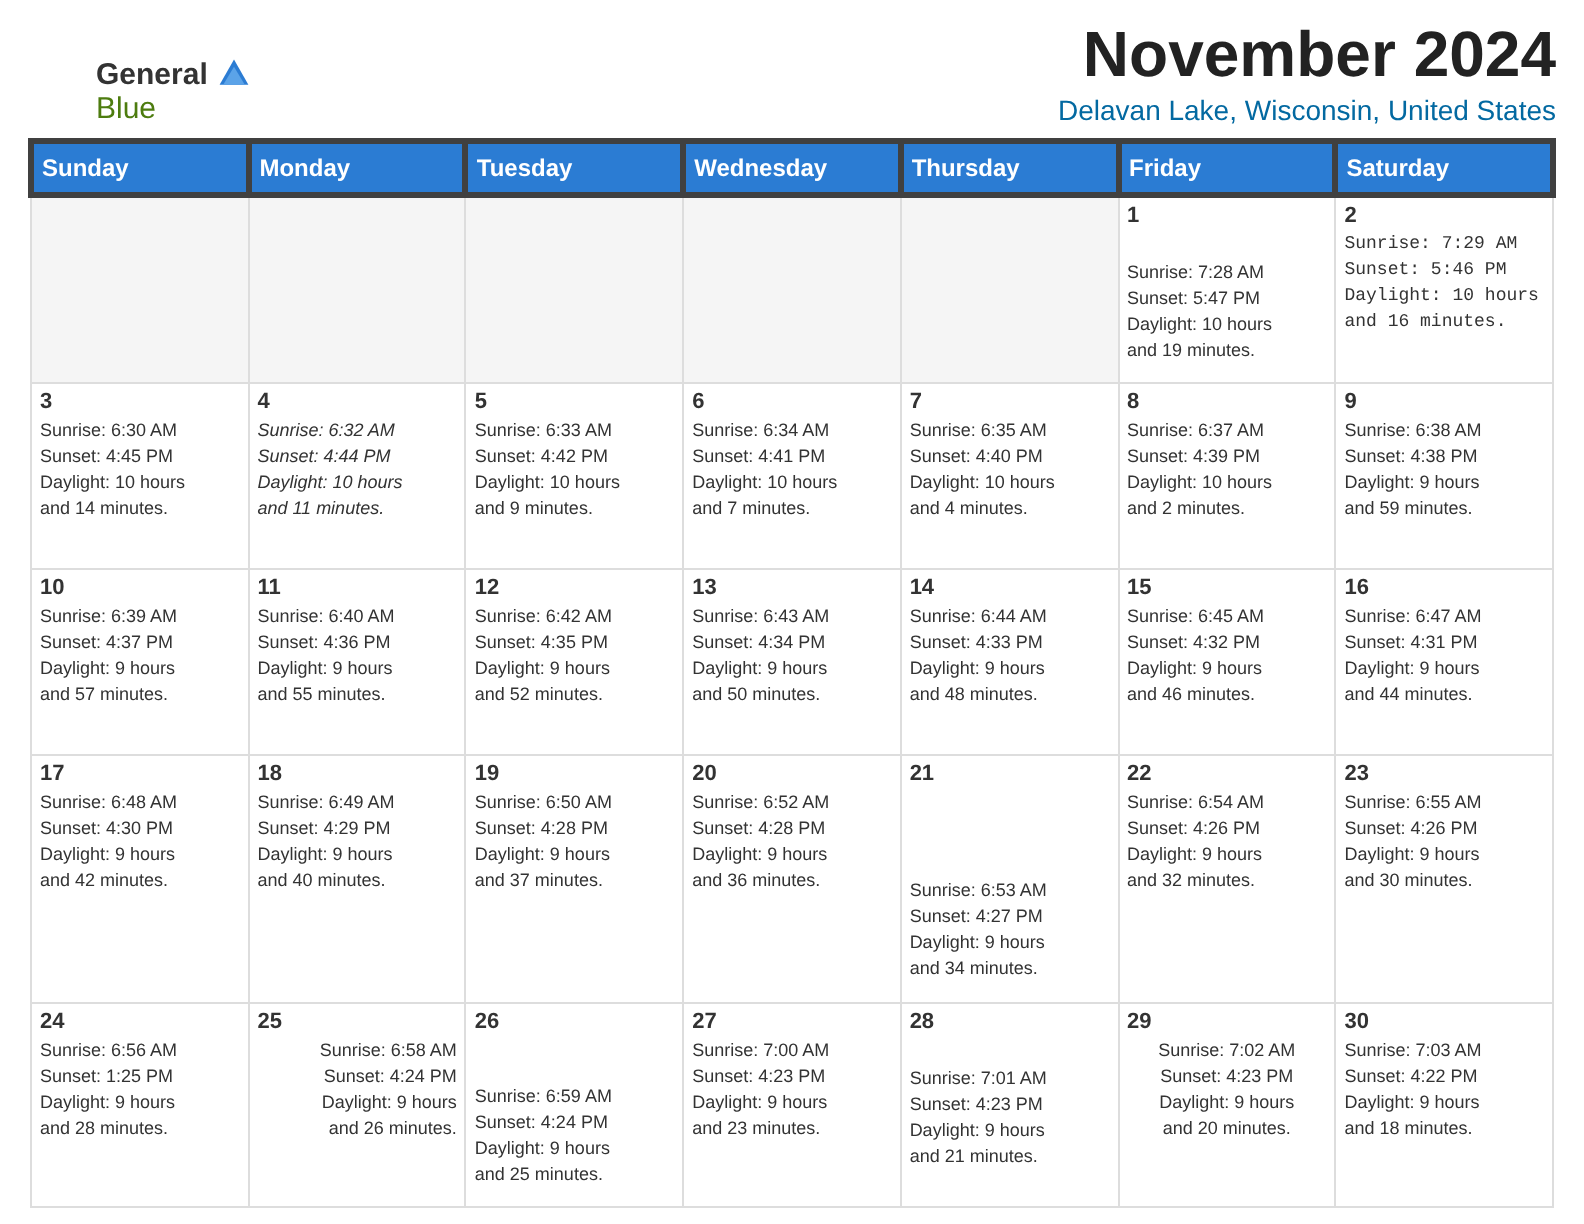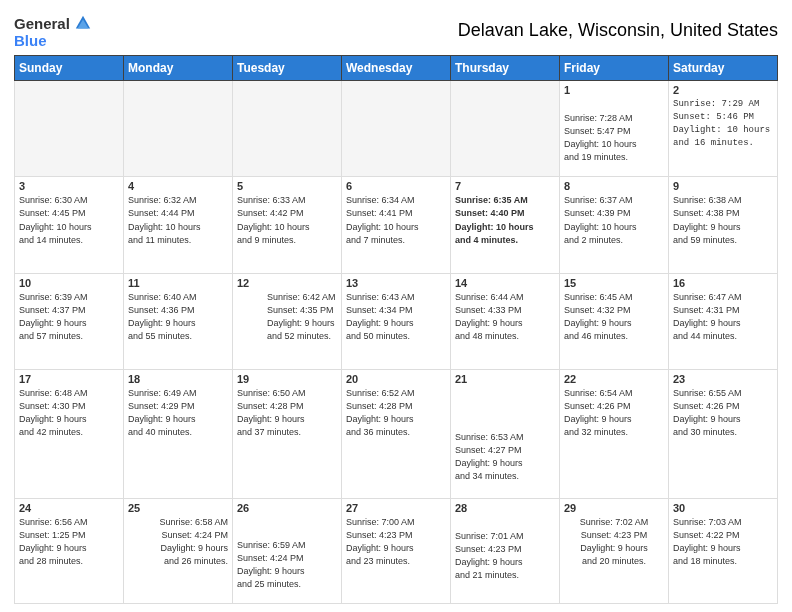--- a/index.html
+++ b/index.html
@@ -13,77 +13,78 @@
     .page {
       width: 792px;
       height: 612px;
       padding: 10px 14px 8px 14px;
       display: flex;
       flex-direction: column;
     }
     .header {
       display: flex;
       justify-content: space-between;
-      align-items: center;
+      align-items: flex-end;
       margin-bottom: 6px;
+      margin-left: 34px;
     }
     .logo {
       display: flex;
       flex-direction: column;
       align-items: flex-start;
       margin-top: 4px;
     }
     .logo-text {
       display: flex;
       align-items: center;
       gap: 2px;
     }
     .logo-general {
       font-size: 15px;
       font-weight: bold;
       color: #333;
     }
     .logo-blue {
       font-size: 15px;
-      font-weight: bold;
-      color: #3b82f6;
+      font-weight: normal;
+      color: #4d7c0f;
     }
     .logo-icon {
       width: 18px;
       height: 18px;
       margin-left: 2px;
     }
     .title-block {
       text-align: right;
     }
     .month-title {
       font-size: 32px;
       font-weight: bold;
       color: #222;
       line-height: 1.1;
     }
     .location {
-      font-size: 18px;
-      color: #000000;
+      font-size: 14px;
+      color: #0369a1;
       margin-top: 2px;
     }
     .calendar {
       flex: 1;
       border-collapse: collapse;
       width: 100%;
       table-layout: fixed;
     }
     .calendar thead th {
       background: #2b7cd3;
       color: #fff;
       font-size: 12px;
       font-weight: bold;
       padding: 5px 4px;
       text-align: left;
-      border: 1px solid #404040;
+      border: 3px solid #404040;
     }
     .calendar tbody tr {
       border-bottom: 1px solid #ccc;
     }
     .calendar tbody td {
       vertical-align: top;
       border: 1px solid #ddd;
       padding: 3px 4px;
       font-size: 9.5px;
       color: #333;
@@ -114,20 +115,21 @@
       <div class="logo-text">
         <span class="logo-general">General</span>
         <svg class="logo-icon" viewBox="0 0 20 20" xmlns="http://www.w3.org/2000/svg">
           <polygon points="10,2 18,16 2,16" fill="#2b7cd3"></polygon>
           <polygon points="10,6 16,16 4,16" fill="#5ba3e8"></polygon>
         </svg>
       </div>
       <span class="logo-blue">Blue</span>
     </div>
     <div class="title-block">
+      <div class="month-title">November 2024</div>
       <div class="location">Delavan Lake, Wisconsin, United States</div>
     </div>
   </div>
 
   <table class="calendar">
     <thead>
       <tr>
         <th>Sunday</th>
         <th>Monday</th>
         <th>Tuesday</th>
@@ -162,42 +164,42 @@
         <tr>
           <td>
             <span class="day-number">3</span>
             <div class="day-info" style="white-space: pre-line;">Sunrise: 6:30 AM
 Sunset: 4:45 PM
 Daylight: 10 hours
 and 14 minutes.</div>
           </td>
           <td>
             <span class="day-number">4</span>
-            <div class="day-info" style="white-space: pre-line;">Sunrise: 6:32 AM
+            <div class="day-info" style="white-space: pre-line; font-style: italic;">Sunrise: 6:32 AM
 Sunset: 4:44 PM
 Daylight: 10 hours
 and 11 minutes.</div>
           </td>
           <td>
             <span class="day-number">5</span>
             <div class="day-info" style="white-space: pre-line;">Sunrise: 6:33 AM
 Sunset: 4:42 PM
 Daylight: 10 hours
 and 9 minutes.</div>
           </td>
           <td>
             <span class="day-number">6</span>
             <div class="day-info" style="white-space: pre-line;">Sunrise: 6:34 AM
 Sunset: 4:41 PM
 Daylight: 10 hours
 and 7 minutes.</div>
           </td>
           <td>
             <span class="day-number">7</span>
-            <div class="day-info" style="white-space: pre-line; font-weight: bold;">Sunrise: 6:35 AM
+            <div class="day-info" style="white-space: pre-line;">Sunrise: 6:35 AM
 Sunset: 4:40 PM
 Daylight: 10 hours
 and 4 minutes.</div>
           </td>
           <td>
             <span class="day-number">8</span>
             <div class="day-info" style="white-space: pre-line;">Sunrise: 6:37 AM
 Sunset: 4:39 PM
 Daylight: 10 hours
 and 2 minutes.</div>
@@ -220,21 +222,21 @@
           </td>
           <td>
             <span class="day-number">11</span>
             <div class="day-info" style="white-space: pre-line;">Sunrise: 6:40 AM
 Sunset: 4:36 PM
 Daylight: 9 hours
 and 55 minutes.</div>
           </td>
           <td>
             <span class="day-number">12</span>
-            <div class="day-info" style="white-space: pre-line; margin-left: 30px;">Sunrise: 6:42 AM
+            <div class="day-info" style="white-space: pre-line;">Sunrise: 6:42 AM
 Sunset: 4:35 PM
 Daylight: 9 hours
 and 52 minutes.</div>
           </td>
           <td>
             <span class="day-number">13</span>
             <div class="day-info" style="white-space: pre-line;">Sunrise: 6:43 AM
 Sunset: 4:34 PM
 Daylight: 9 hours
 and 50 minutes.</div>

